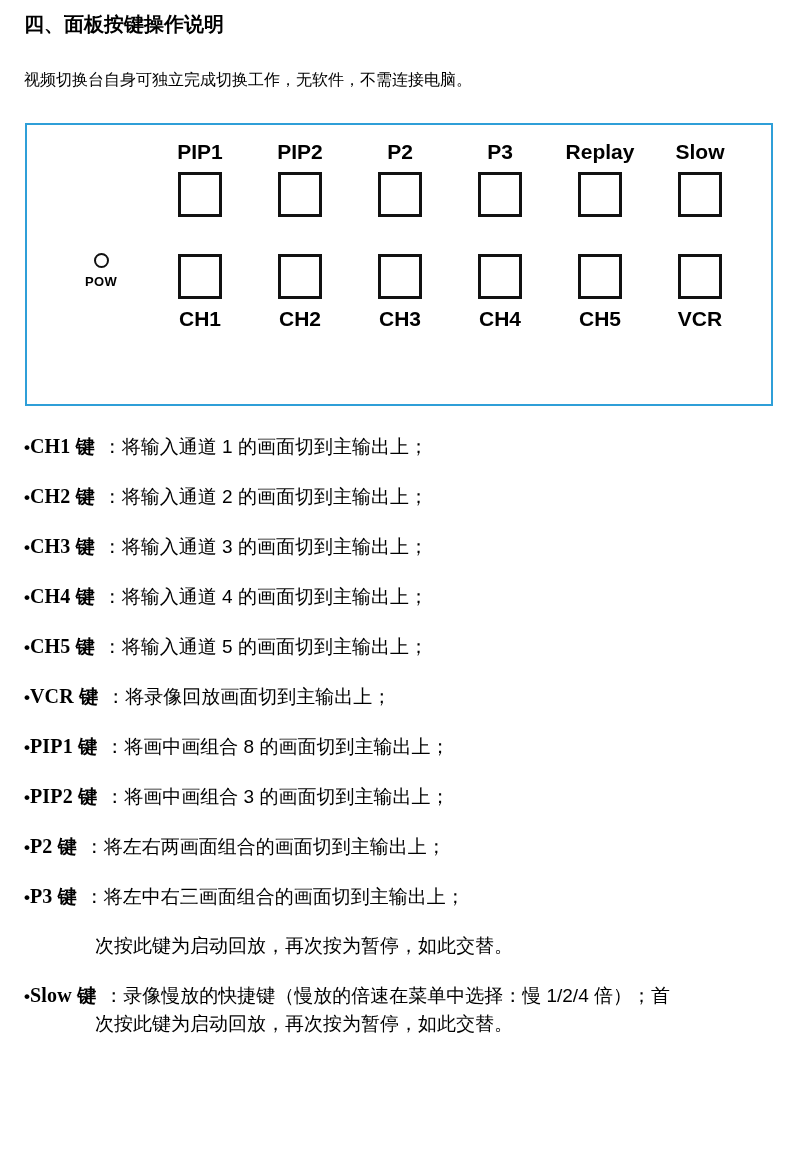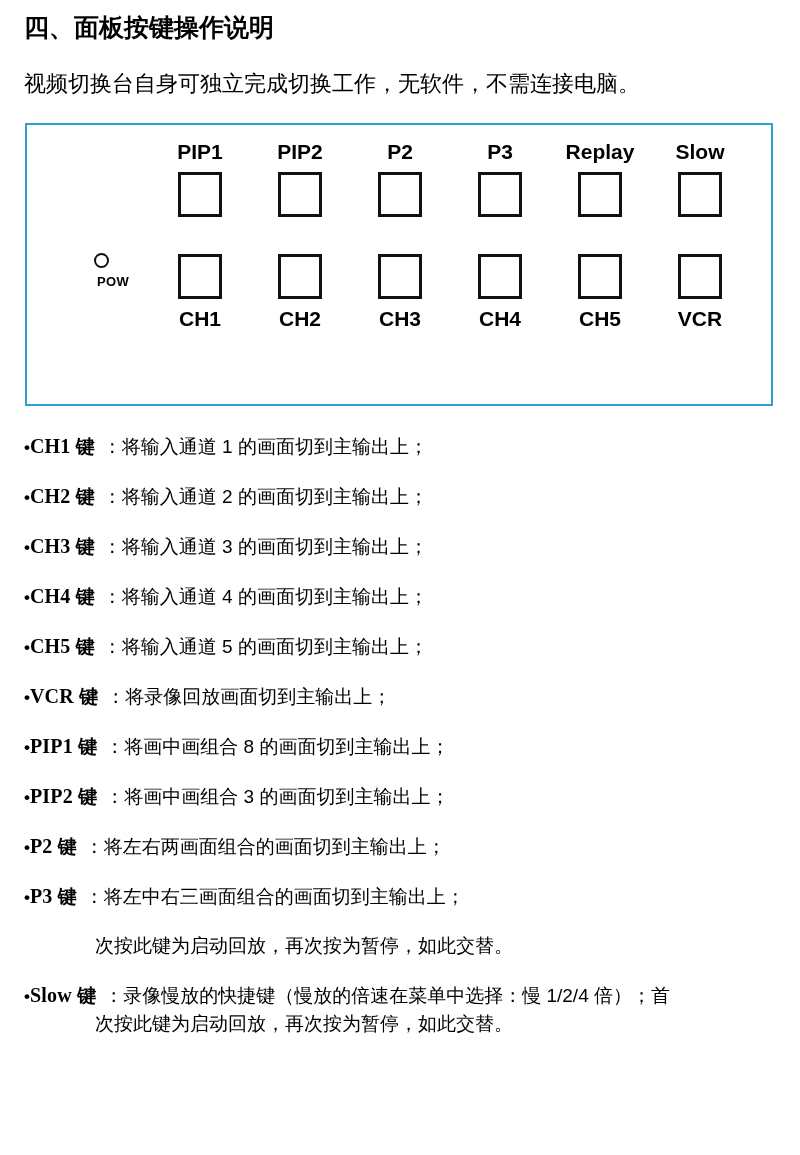--- a/index.html
+++ b/index.html
@@ -14,33 +14,33 @@
     font-family: "Liberation Sans", "DejaVu Sans", sans-serif;
     color: #000000;
     overflow: hidden;
   }
 
   
   #page-title {
     position: absolute;
     left: 24px;
     top: 12px;
-    font-size: 25px;
+    font-size: 20px;
     font-weight: bold;
     letter-spacing: 0px;
     line-height: 1.25;
     white-space: nowrap;
   }
 
   
   #intro-text {
     position: absolute;
     left: 24px;
     top: 70px;
-    font-size: 22px;
+    font-size: 16px;
     font-weight: normal;
     line-height: 1.3;
     white-space: nowrap;
   }
 
   
   #panel-diagram {
     position: absolute;
     left: 25px;
     top: 123px;
@@ -49,21 +49,21 @@
     border: 2px solid #2f9fd8;
     box-sizing: border-box;
     background: #ffffff;
   }
 
   .pow-group {
     position: absolute;
     left: 46px;
     top: 128px;
     width: 56px;
-    text-align: right;
+    text-align: center;
   }
   .pow-led {
     width: 15px;
     height: 15px;
     border: 2.5px solid #111111;
     border-radius: 50%;
     margin: 0 auto;
     box-sizing: border-box;
     background: #ffffff;
   }

